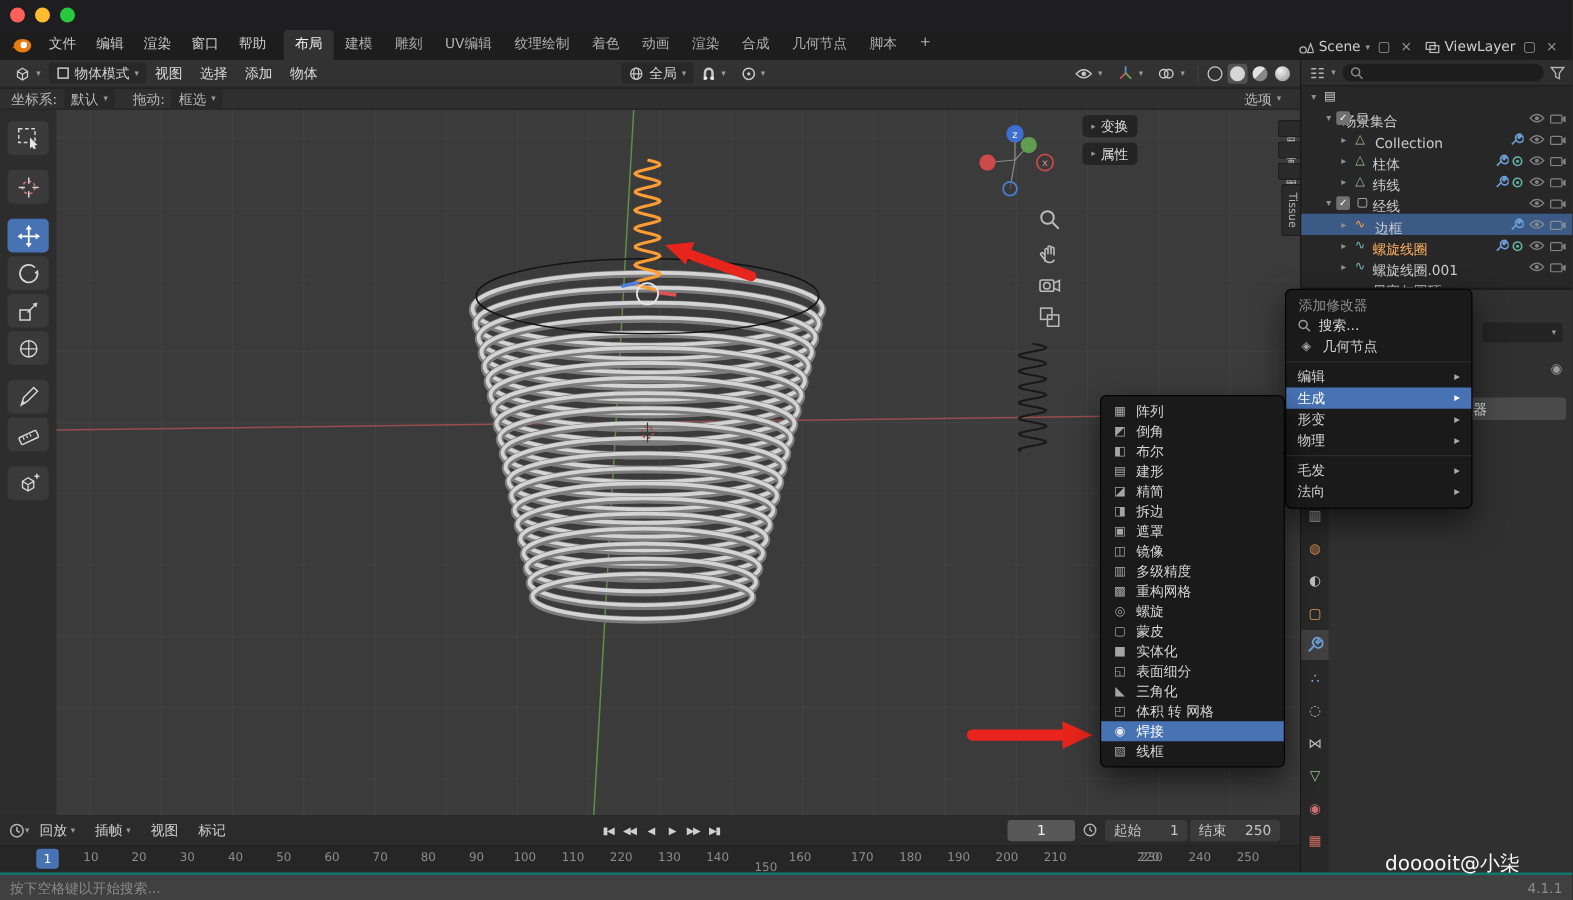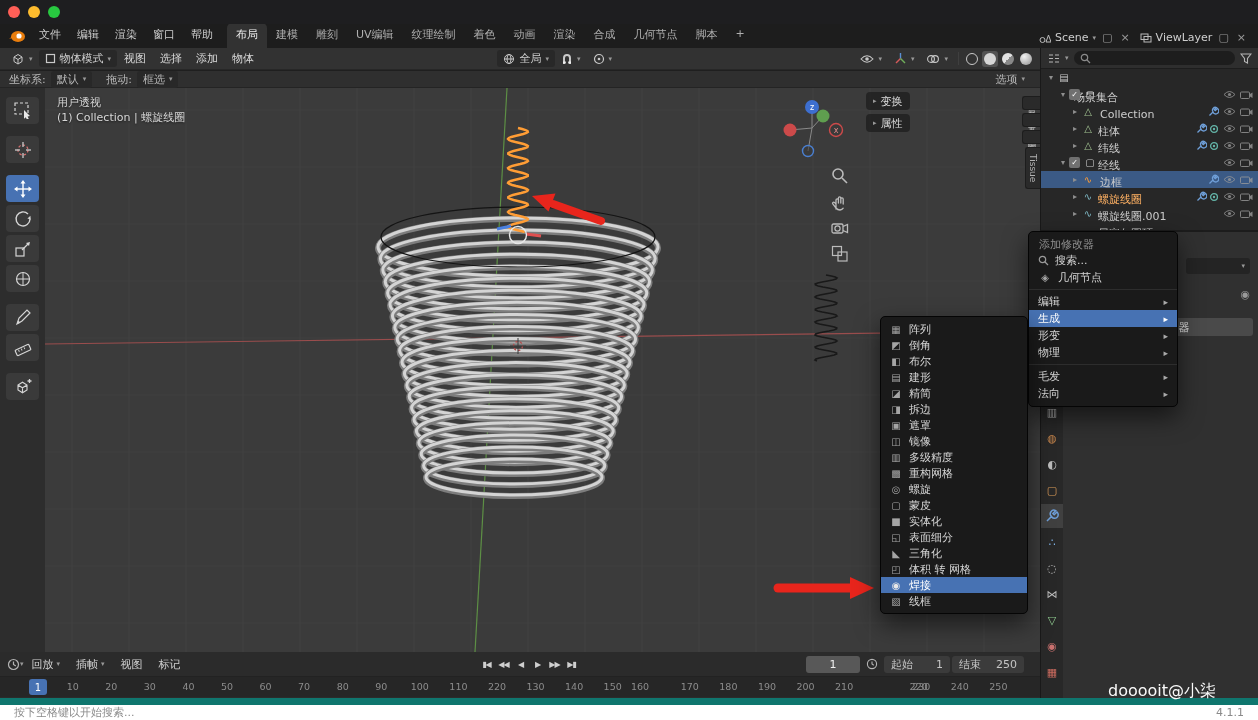--- a/index.html
+++ b/index.html
@@ -96,21 +96,21 @@
   .tp{width:17px;text-align:center;color:#cfcfcf;font-size:8px;letter-spacing:-1px;}
   #frame-field{position:absolute;left:806px;top:4px;width:54px;height:17px;background:#585858;border-radius:3px;display:flex;align-items:center;justify-content:center;color:#f0f0f0;}
   #tl-clock{position:absolute;left:866px;top:6px;}
   .range-field{position:absolute;top:4px;height:17px;background:#3b3b3b;border-radius:3px;display:flex;align-items:center;justify-content:space-between;padding:0 7px;color:#c5c5c5;}
   #start-field{left:884px;width:66px;}
   #end-field{left:952px;width:72px;}
   #tl-ruler{position:relative;height:20px;background:#262626;}
   .tick{position:absolute;top:4px;transform:translateX(-50%);font-size:9.5px;color:#8c8c8c;}
   #playhead{position:absolute;top:2px;left:38px;transform:translateX(-50%);min-width:18px;height:16px;background:#4772b3;border-radius:3px;color:#fff;font-size:10px;display:flex;align-items:center;justify-content:center;padding:0 3px;z-index:2;}
   
-  #statusbar{position:absolute;top:698px;left:0;width:100%;height:22px;background:#ffffff;border-top:7px solid #0f766e;display:flex;align-items:center;justify-content:space-between;padding:0 14px;color:#8a8a8a;z-index:6;}
+  #statusbar{position:absolute;top:698px;left:0;width:100%;height:22px;background:#404040;border-top:2px solid #0f766e;display:flex;align-items:center;justify-content:space-between;padding:0 8px;color:#8a8a8a;z-index:6;}
   #watermark{position:absolute;right:42px;top:681px;color:#fafafa;font-size:16px;z-index:7;}
 </style>
 </head>
 <body>
 
 <div id="titlebar">
   <div class="tl" id="tl-close"></div>
   <div class="tl" id="tl-min"></div>
   <div class="tl" id="tl-zoom"></div>
 </div>
@@ -440,24 +440,20 @@
       <circle cx="473" cy="147" r="8.5" fill="none" stroke="#e8e8e8" stroke-width="1.4"></circle>
       <path d="M781.0,187 L786.3,188 L790.3,189 L792.0,190 L791.0,191 L787.6,192 L782.6,193 L777.1,194 L772.7,195 L770.2,196 L770.5,197 L773.2,198 L777.9,199 L783.4,200 L788.2,201 L791.3,202 L791.9,203 L789.8,204 L785.5,205 L780.2,206 L775.0,207 L771.3,208 L770.0,209 L771.4,210 L775.1,211 L780.3,212 L785.6,213 L789.8,214 L791.9,215 L791.3,216 L788.2,217 L783.3,218 L777.8,219 L773.2,220 L770.4,221 L770.3,222 L772.7,223 L777.2,224 L782.6,225 L787.7,226 L791.0,227 L792.0,228 L790.2,229 L786.2,230 L780.9,231 L775.6,232 L771.7,233 L770.0,234 L771.0,235 L774.5,236 L779.5,237 L784.9,238 L789.4,239 L791.8,240 L791.5,241 L788.7,242 L784.0,243 L778.5,244 L773.7,245 L770.6,246 L770.1,247 L772.3,248 L776.6,249 L781.9,250 L787.1,251 L790.7,252 L792.0,253 L790.6,254 L786.8,255 L781.6,256 L776.3,257 L772.1,258 L770.1,259 L770.8,260 L773.9,261 L778.8,262 L784.3,263 L788.9,264 L791.6,265 L791.7,266 L789.2,267 L784.7,268 L779.3,269 L774.3,270 L770.9,271 L770.0,272 L771.9,273" fill="none" stroke="#191919" stroke-width="1.6"></path>
       <circle cx="473" cy="258" r="4.5" fill="none" stroke="#b05050" stroke-width="1.4" stroke-dasharray="2.5 2"></circle>
       <line x1="465" y1="258" x2="481" y2="258" stroke="#3a3a3a" stroke-width="1"></line>
       <line x1="473" y1="250" x2="473" y2="266" stroke="#3a3a3a" stroke-width="1"></line>
       <line x1="556" y1="133" x2="508" y2="116" stroke="#e8251c" stroke-width="8" stroke-linecap="round"></line>
       <polygon points="487,108 510.5,105.5 503.5,123.5" fill="#e8251c"></polygon>
       <line x1="733" y1="500" x2="806" y2="500" stroke="#e8251c" stroke-width="9" stroke-linecap="round"></line>
       <polygon points="829,500 805,489 805,511" fill="#e8251c"></polygon>
     </svg>
-  <div id="view-info">
-    <div>用户透视</div>
-    <div>(1) Collection | 螺旋线圈</div>
-  </div>
   <div class="ov-panel" style="top:4px">
     <span class="caret">▸</span>
     <span>变换</span>
   </div>
   <div class="ov-panel" style="top:26px">
     <span class="caret">▸</span>
     <span>属性</span>
   </div>
   <svg id="gizmo" width="64" height="64">
     <line x1="31" y1="31" x2="31" y2="10" stroke="#8a8a8a" stroke-width="1"></line>
@@ -940,21 +936,21 @@
       <span class="tick" style="left: 226.993px;">50</span>
       <span class="tick" style="left: 265.563px;">60</span>
       <span class="tick" style="left: 304.133px;">70</span>
       <span class="tick" style="left: 342.703px;">80</span>
       <span class="tick" style="left: 381.273px;">90</span>
       <span class="tick" style="left: 419.843px;">100</span>
       <span class="tick" style="left: 458.413px;">110</span>
       <span class="tick" style="left: 496.983px;">220</span>
       <span class="tick" style="left: 535.553px;">130</span>
       <span class="tick" style="left: 574.123px;">140</span>
-      <span class="tick" style="left: 612.693px;">150</span>
+      <span class="tick" style="left: 612.693px; margin-top: 8px;">150</span>
       <span class="tick" style="left: 640px;">160</span>
       <span class="tick" style="left: 689.833px;">170</span>
       <span class="tick" style="left: 728.403px;">180</span>
       <span class="tick" style="left: 766.973px;">190</span>
       <span class="tick" style="left: 805.543px;">200</span>
       <span class="tick" style="left: 844.113px;">210</span>
       <span class="tick" style="left: 882.683px; margin-left: 36px;">220</span>
       <span class="tick" style="left: 921.253px;">230</span>
       <span class="tick" style="left: 959.823px;">240</span>
       <span class="tick" style="left: 998.393px;">250</span>

